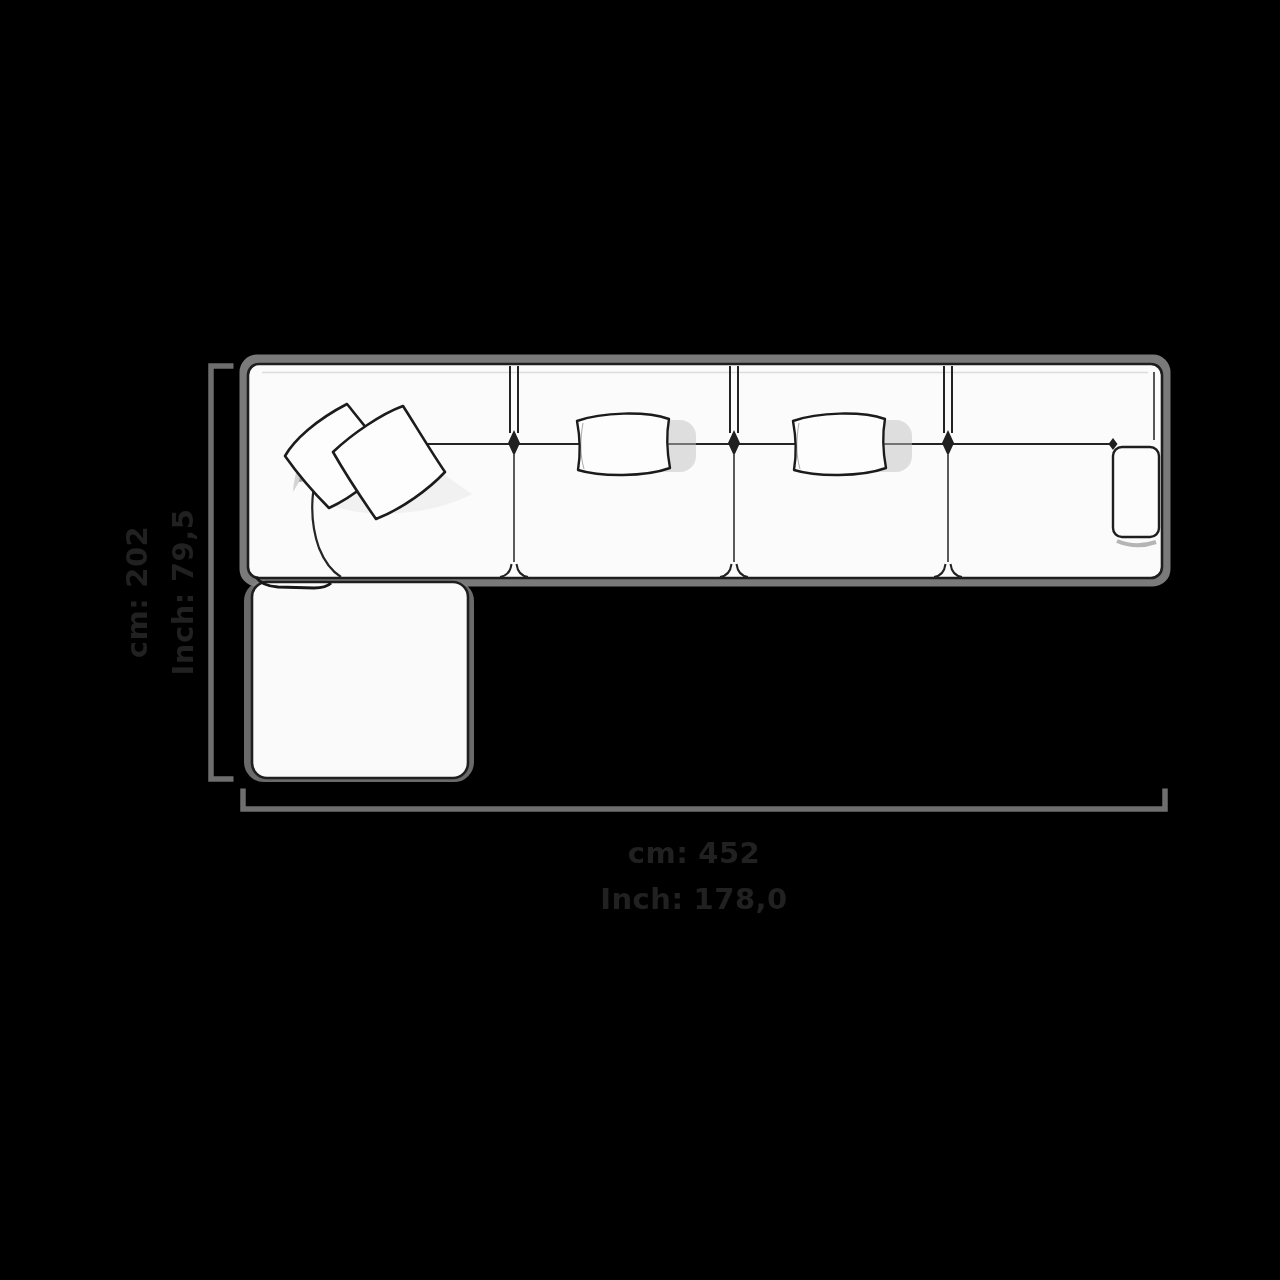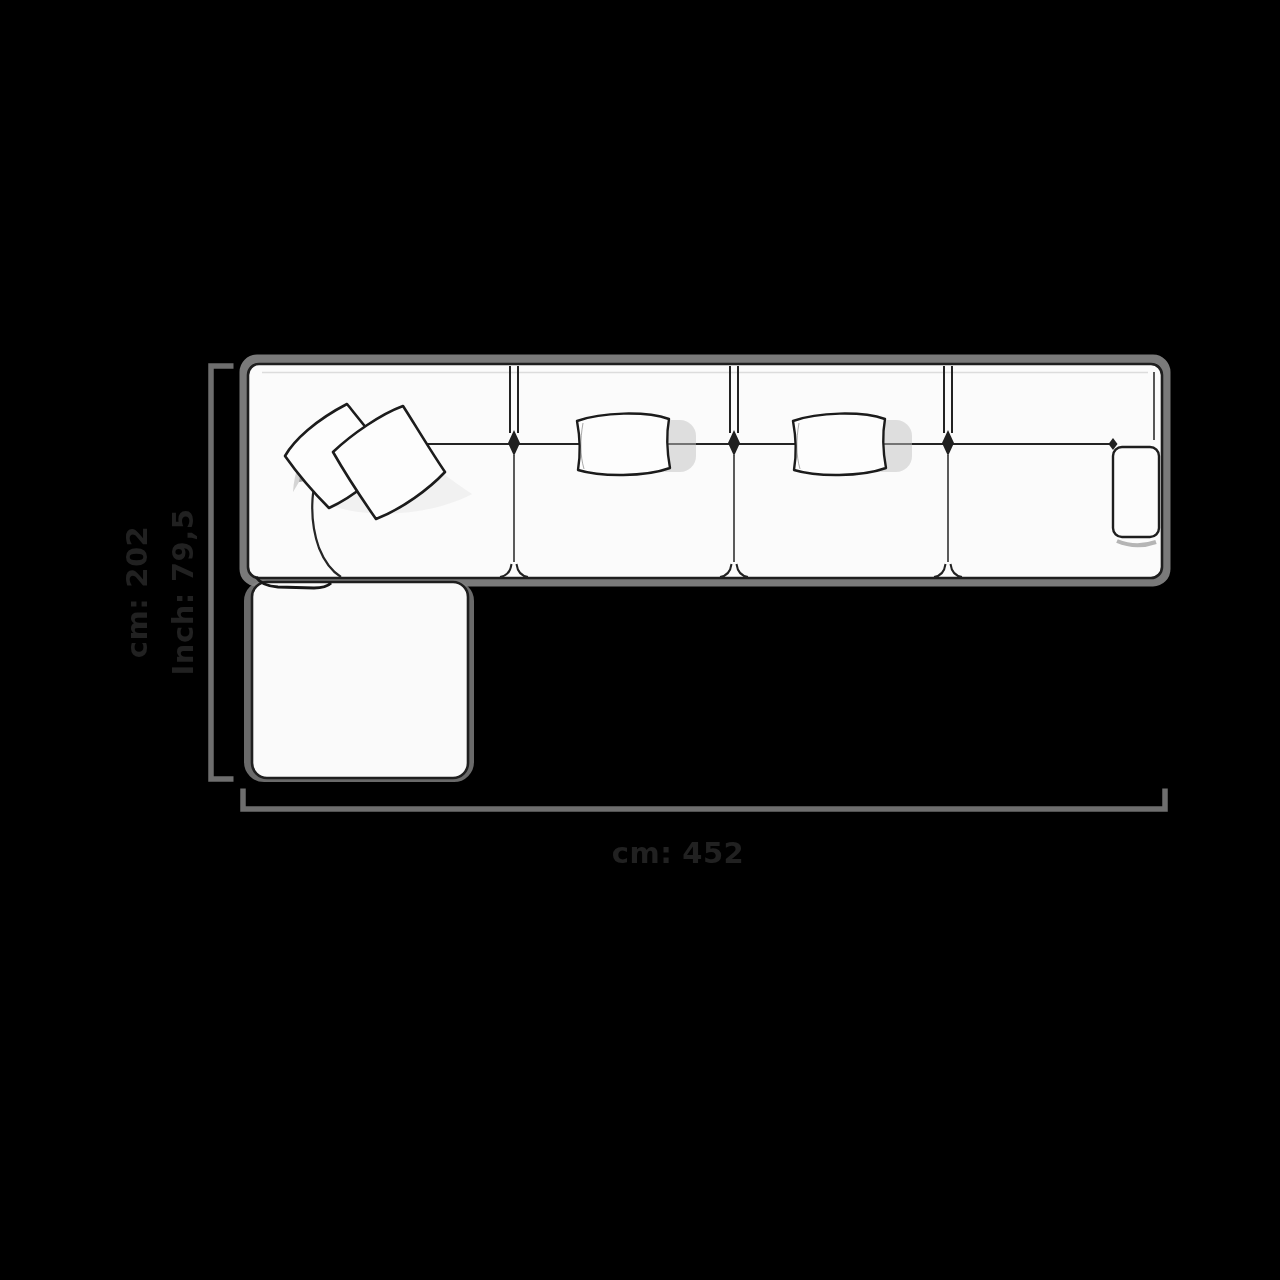--- a/index.html
+++ b/index.html
@@ -16,21 +16,21 @@
     color:#212121;
     font-size:29px;
     font-weight:bold;
     letter-spacing:.5px;
     text-align:center;
     line-height:46px;
     white-space:nowrap;
   }
   .dim-label .unit{margin-right:10px;}
   .dim-label-bottom{
-    left:528px;top:830px;width:300px;
+    left:544px;top:830px;width:300px;
   }
   .dim-label-left{
     left:160px;top:592px;width:300px;height:92px;
     margin-left:-150px;margin-top:-46px;
     transform:rotate(-90deg);
     transform-origin:50% 50%;
   }
 </style>
 </head>
 <body>
@@ -103,20 +103,23 @@
       <rect x="808" y="420" width="104" height="52" rx="16" fill="#c2c2c2" opacity="0.5"></rect>
       <path d="M 793 421 C 818 412 862 411 885 419 C 882 436 883 452 886 468 C 861 477 817 477 794 470 C 797 452 796 437 793 421 Z" fill="#fdfdfd" stroke="#1b1b1b" stroke-width="2.4" stroke-linejoin="round"></path>
       <path d="M 799 423 C 796 440 796 455 800 469" stroke="#555555" stroke-width="1" opacity="0.5" fill="none"></path>
     </g>
   </svg>
 
   <div class="dim-label dim-label-bottom">
     <div>
       <span class="unit">cm:</span><span>452</span>
     </div>
+    <div>
+      <span class="unit">Inch:</span><span>178,0</span>
+    </div>
   </div>
 
   <div class="dim-label dim-label-left">
     <div>
       <span class="unit">cm:</span><span>202</span>
     </div>
     <div>
       <span class="unit">Inch:</span><span>79,5</span>
     </div>
   </div>

